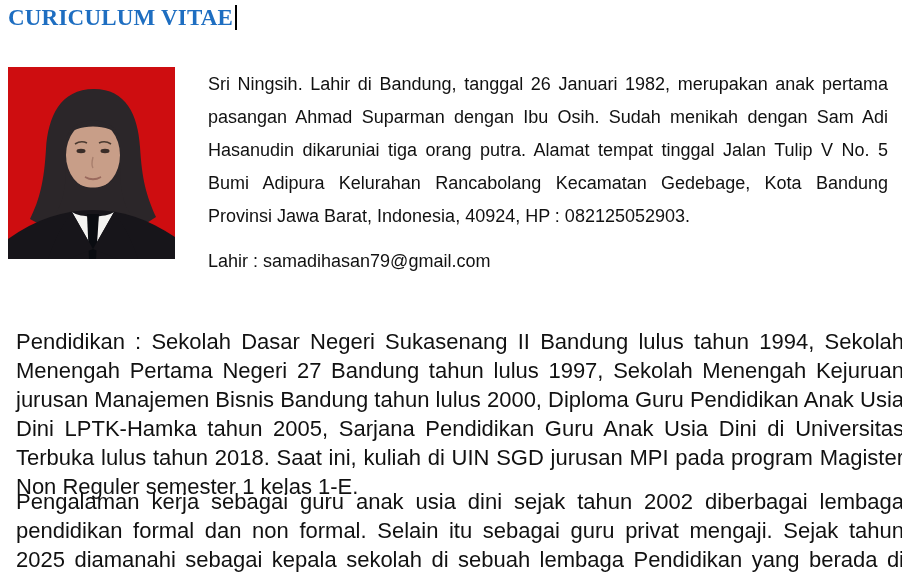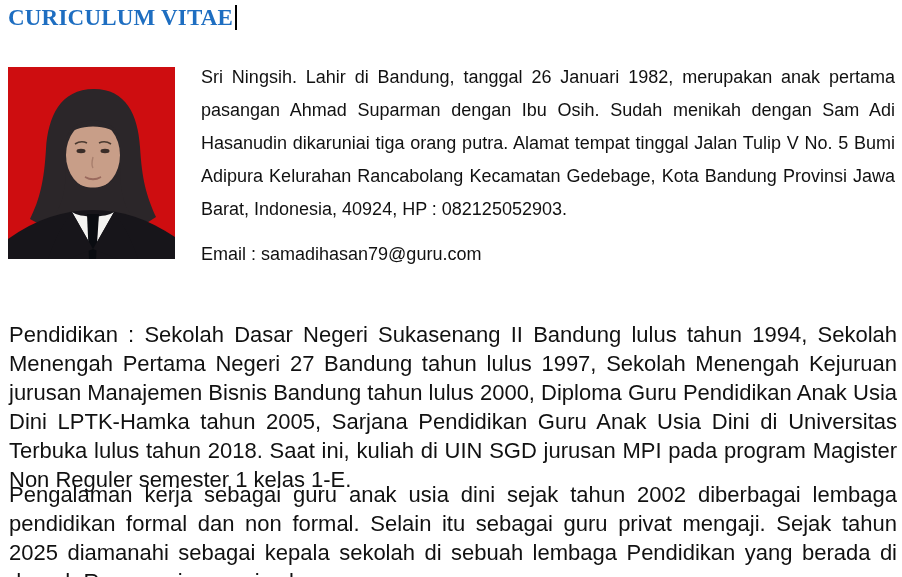--- a/index.html
+++ b/index.html
@@ -30,21 +30,21 @@
   .photo{
     position:absolute;left:8px;top:67px;
     width:167px;height:192px;
     overflow:hidden;
   }
   .photo svg{display:block;width:100%;height:100%;}
   .bio-col{
     position:absolute;left:200px;top:60px;
     width:696px;
   }
-  p{margin:1px;}
+  p{margin:8px;}
   .bio-col p.bio{
     font-size:18px;line-height:33px;
     text-align:justify;
   }
   .bio-col p.email{
     font-size:18px;line-height:33px;
     margin-top:12px;
     text-align:left;
   }
   p.fullpara{
@@ -88,20 +88,20 @@
 
       <path d="M79 147 L91 147 L88 192 L81 192 Z" fill="#0a0c11"></path>
 
       <path d="M64 145 L85 182 L60 192 L40 192 C 46 174 54 158 64 145 Z" fill="#17151a"></path>
       <path d="M106 145 L85 182 L110 192 L130 192 C 124 174 116 158 106 145 Z" fill="#17151a"></path>
     </svg>
   </div>
 
   <div class="bio-col">
     <p class="bio">Sri Ningsih. Lahir di Bandung, tanggal 26 Januari 1982, merupakan anak pertama pasangan Ahmad Suparman dengan Ibu Osih. Sudah menikah dengan Sam Adi Hasanudin dikaruniai tiga orang putra. Alamat tempat tinggal Jalan Tulip V No. 5 Bumi Adipura Kelurahan Rancabolang Kecamatan Gedebage, Kota Bandung Provinsi Jawa Barat, Indonesia, 40924, HP : 082125052903.</p>
-    <p class="email">Email : samadihasan79@guru.com</p>
+    <p class="email">Lahir : samadihasan79@gmail.com</p>
   </div>
 
   <p class="fullpara" id="edu">Pendidikan : Sekolah Dasar Negeri Sukasenang II Bandung lulus tahun 1994, Sekolah Menengah Pertama Negeri 27 Bandung tahun lulus 1997, Sekolah Menengah Kejuruan jurusan Manajemen Bisnis Bandung tahun lulus 2000, Diploma Guru Pendidikan Anak Usia Dini LPTK-Hamka tahun 2005, Sarjana Pendidikan Guru Anak Usia Dini di Universitas Terbuka lulus tahun 2018. Saat ini, kuliah di UIN SGD jurusan MPI pada program Magister Non Reguler semester 1 kelas 1-E.</p>
 
   <p class="fullpara" id="exp">Pengalaman kerja sebagai guru anak usia dini sejak tahun 2002 diberbagai lembaga pendidikan formal dan non formal. Selain itu sebagai guru privat mengaji. Sejak tahun 2025 diamanahi sebagai kepala sekolah di sebuah lembaga Pendidikan yang berada di daerah Rancasari sampai sekarang.</p>
 
 </div>
 
 </body></html>

